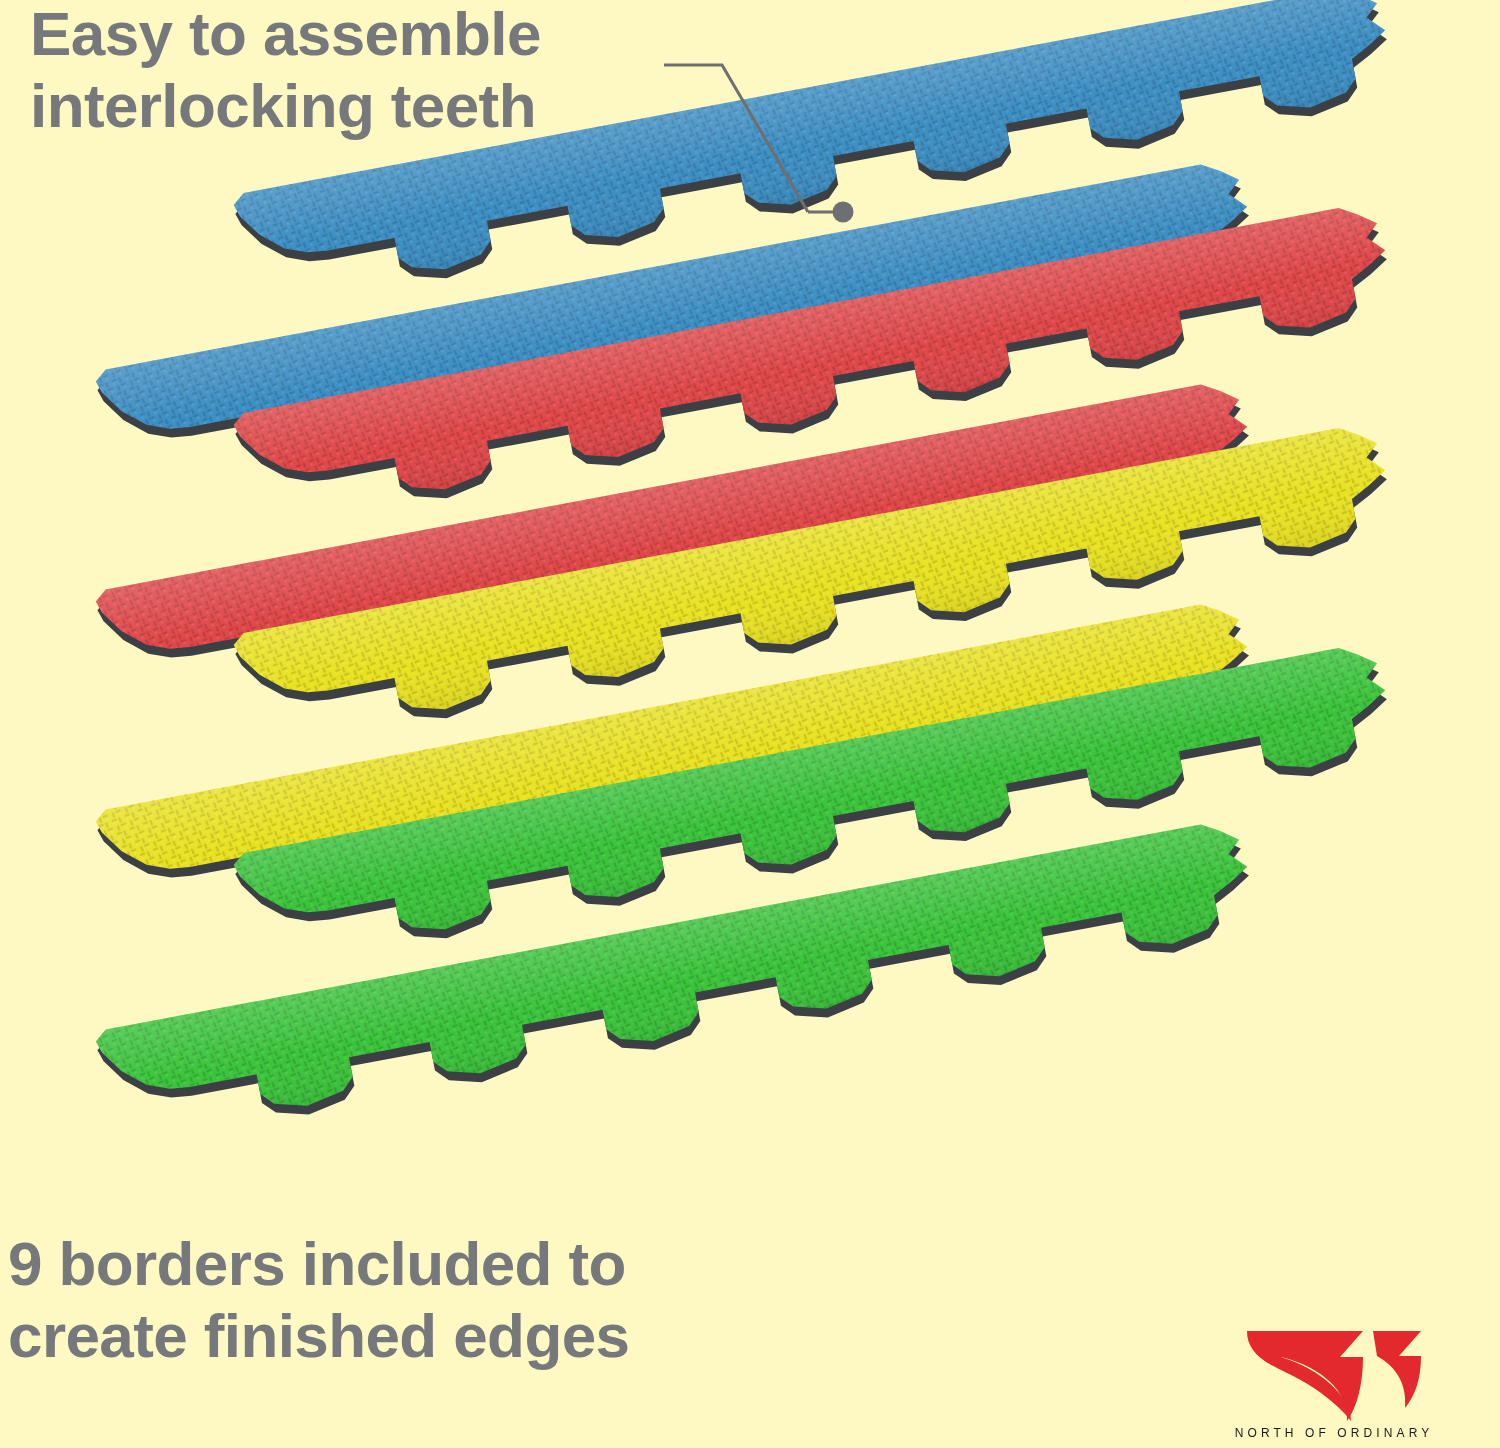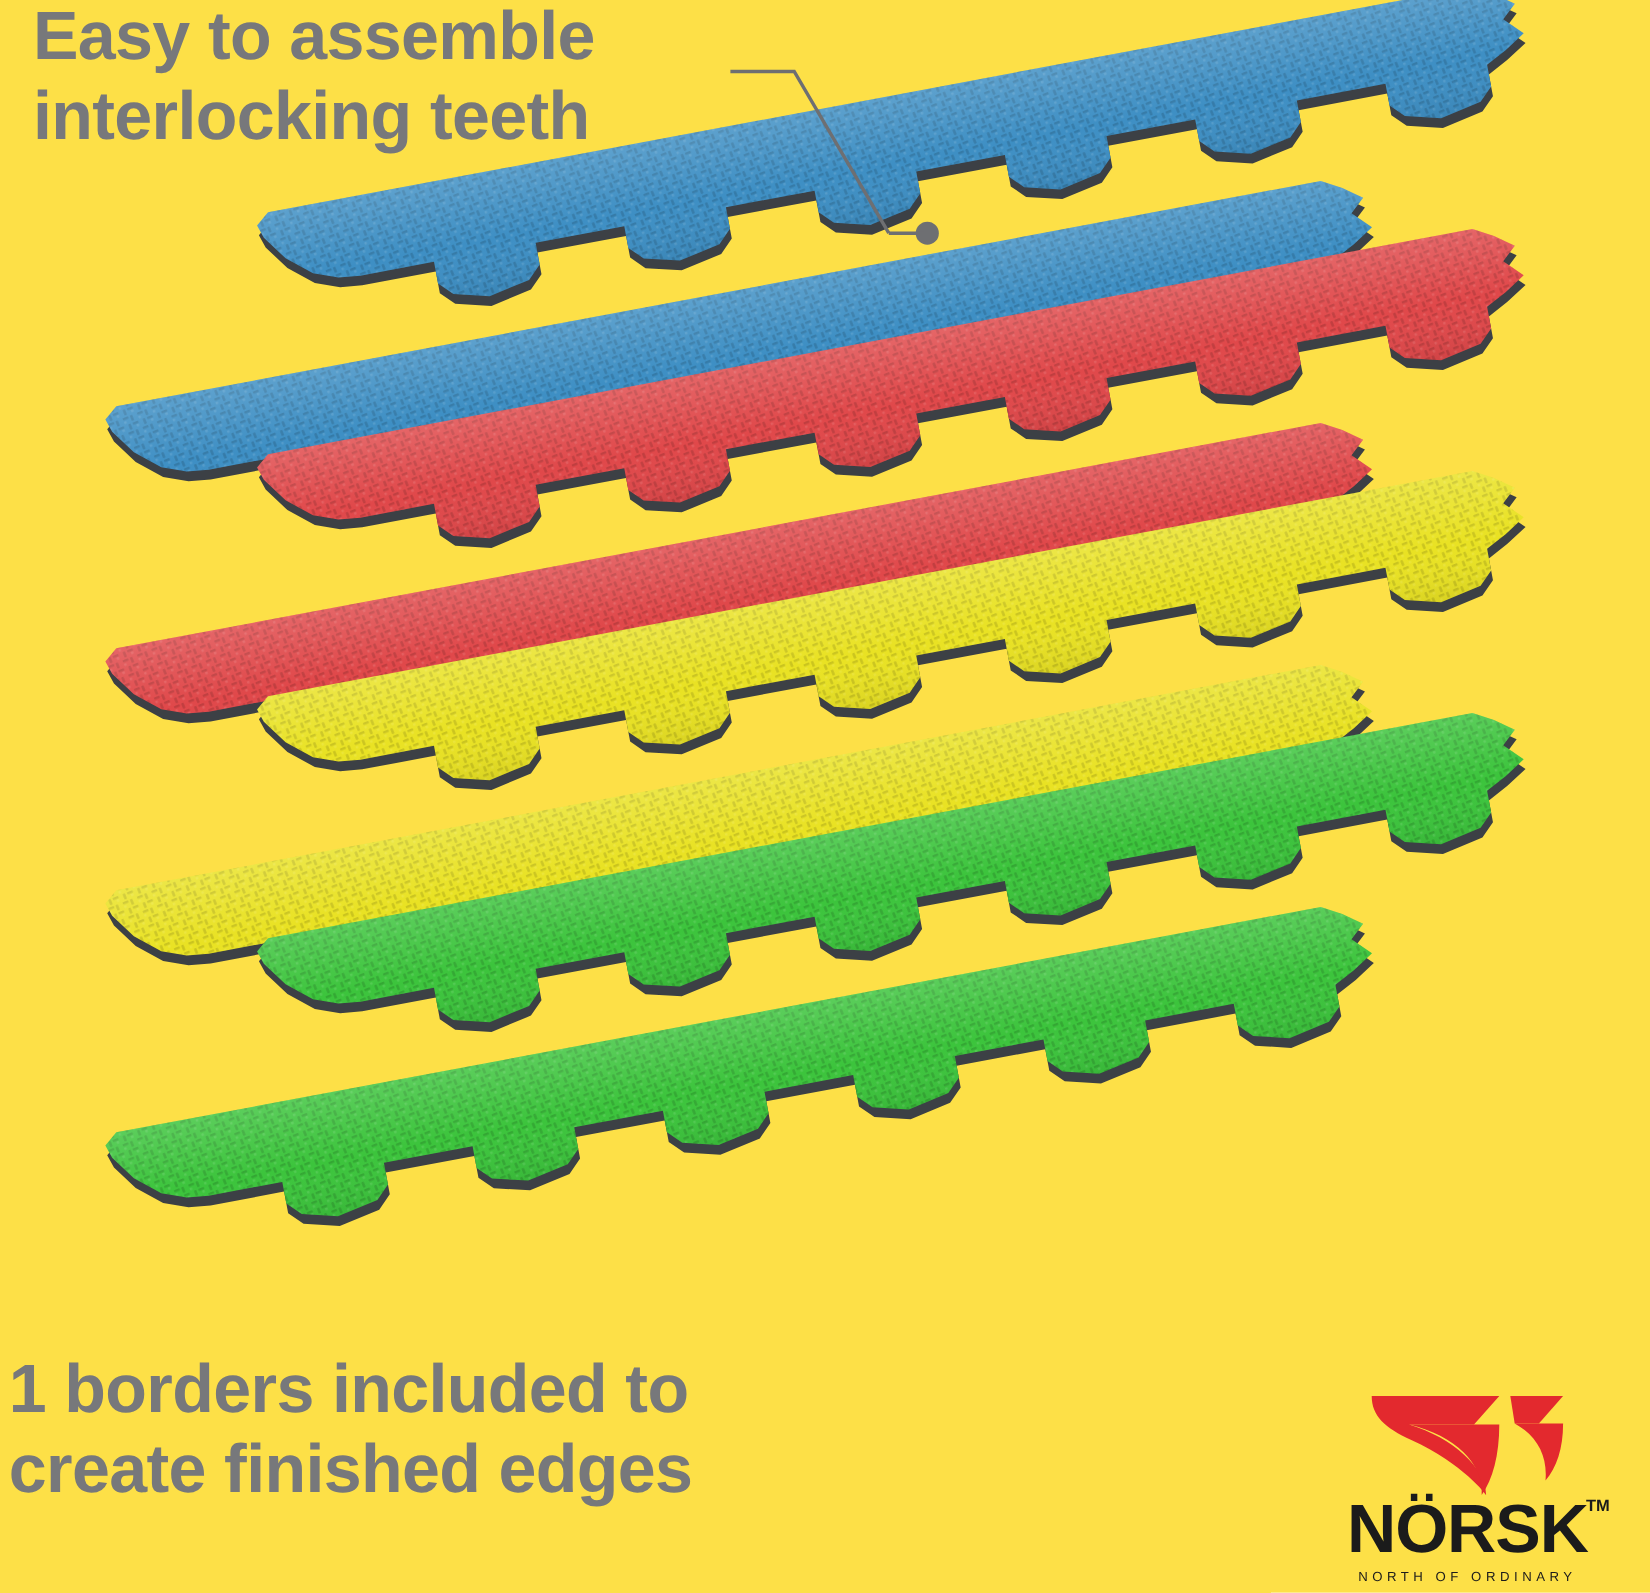--- a/index.html
+++ b/index.html
@@ -5,21 +5,21 @@
 <style>
   html,body{margin:0;padding:0;background:#ffffff;}
   body{
     font-family:"Liberation Sans","DejaVu Sans",sans-serif;
     -webkit-font-smoothing:antialiased;
   }
   #stage{
     position:relative;
     width:1500px;
     height:1448px;
-    background:#fde047;
+    background:#fef9c3;
     overflow:hidden;
   }
 
   
   .headline{
     position:absolute;
     color:#77787b;
     font-weight:700;
     font-size:62px;
     line-height:1.16;
@@ -190,34 +190,30 @@
 
   <svg id="callout" viewBox="0 0 260 200" width="260" height="200" xmlns="http://www.w3.org/2000/svg">
     <polyline points="24,25 82,25 168,172" fill="none" stroke="#6e6f72" stroke-width="3.1" stroke-linecap="butt"></polyline>
     <circle cx="203" cy="172" r="10.5" fill="#6e6f72"></circle>
     <line x1="168" y1="172" x2="200" y2="172" stroke="#6e6f72" stroke-width="3.1"></line>
   </svg>
 
   <div class="headline" id="headline-top">Easy to assemble
 interlocking teeth</div>
 
-  <div class="headline" id="headline-bottom">1 borders included to
+  <div class="headline" id="headline-bottom">9 borders included to
 create finished edges</div>
 
   <div id="logo">
     <svg id="logo-swoosh" width="178" height="96" viewBox="0 0 178 96" xmlns="http://www.w3.org/2000/svg">
 
       <path fill="#e3292e" d="M2 6 L118 6 L95 32 L36 32 C76 44 106 72 106 96 C106 96 86 68 38 46 C14 35 2 24 2 6 Z"></path>
       <path fill="#e3292e" d="M36 32 L118 32 C118 60 112 82 102 96 C104 68 78 42 36 32 Z"></path>
 
       <path fill="#e3292e" d="M128 6 L176 6 L154 31 L132 31 Z"></path>
       <path fill="#e3292e" d="M132 31 L176 31 C176 54 170 71 160 83 C162 60 152 42 132 31 Z"></path>
     </svg>
 
-    <div class="logo-wordmark">
-      <span>NÖRSK</span>
-      <span class="logo-tm">TM</span>
-    </div>
 
     <div class="logo-tagline">NORTH OF ORDINARY</div>
   </div>
 
 </div>
 
 </body></html>

